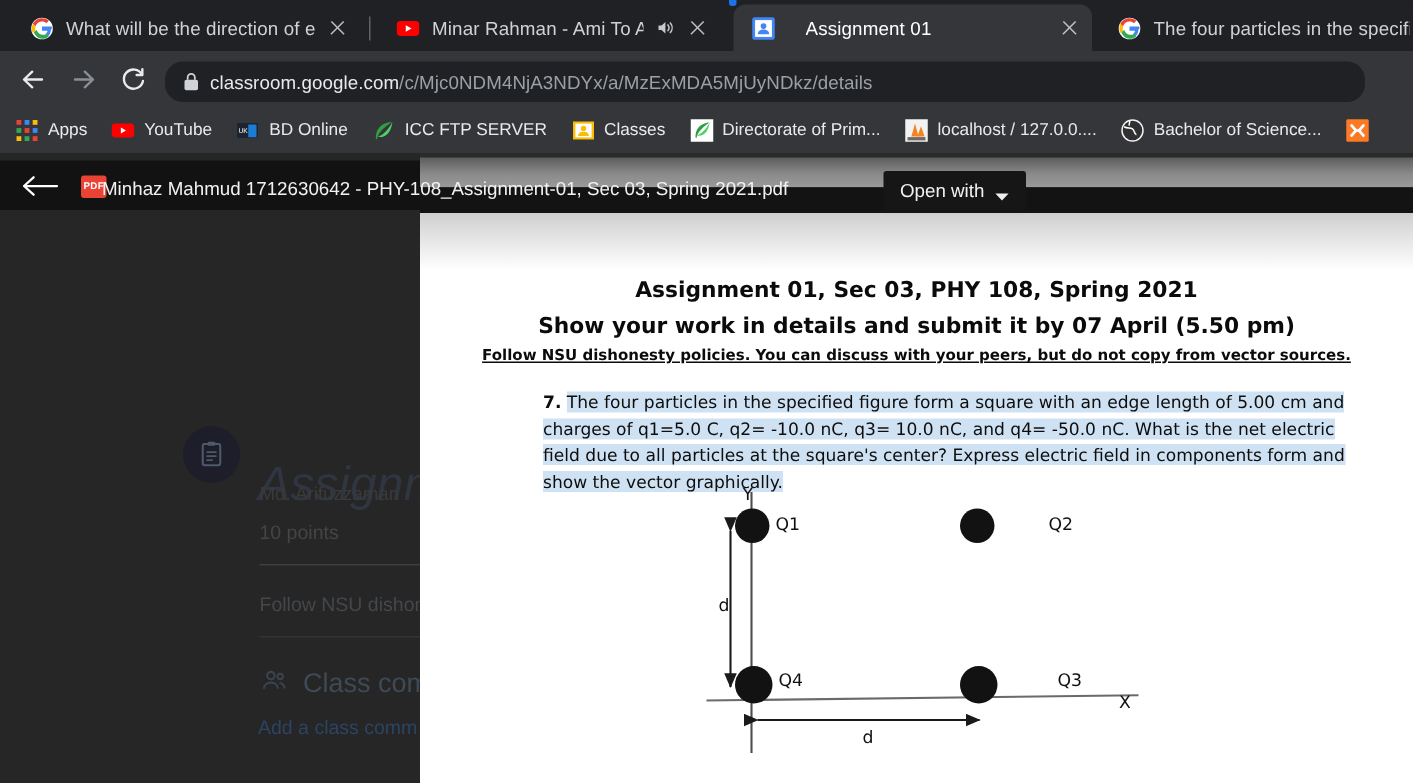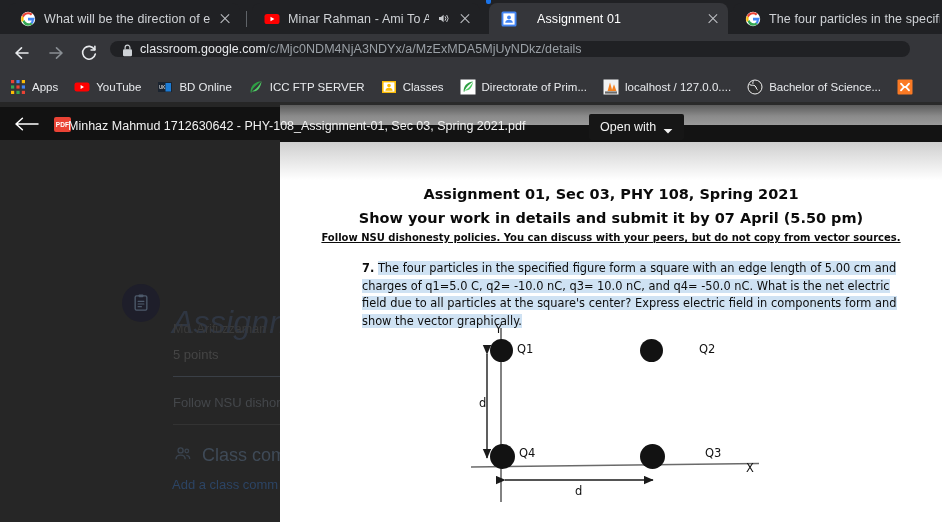--- a/index.html
+++ b/index.html
@@ -43,21 +43,21 @@
   .tab .tab-audio{flex:0 0 13px;width:13px;height:13px;opacity:.9;}
   .tab-sep{position:absolute;top:11px;width:1px;height:16px;background:#5f6368;}
   .blue-stub{position:absolute;top:0;width:5px;height:4px;background:#1a73e8;border-radius:0 0 2px 2px;}
 
   
   .chrome-toolbar{
     position:absolute;left:0;top:34px;width:942px;height:38px;background:#35363a;
   }
   .nav-btn{position:absolute;top:9px;width:20px;height:20px;}
   .omnibox{
-    position:absolute;left:110px;top:7px;width:800px;height:16px;
+    position:absolute;left:110px;top:7px;width:800px;height:27px;
     background:#202124;border-radius:12px;display:flex;align-items:center;
     padding:0 12px;box-sizing:border-box;gap:7px;
   }
   .omnibox .url{
     font-size:12.5px;color:#9aa0a6;white-space:nowrap;letter-spacing:.05px;
   }
   .omnibox .url b{color:#e8eaed;font-weight:400;}
 
   
   .bookmarks{
@@ -372,21 +372,21 @@
     <div class="cl-avatar">
       <svg viewBox="0 0 24 24" width="20" height="20">
         <rect x="5" y="3.5" width="14" height="17" rx="1.6" fill="none" stroke="#4d5a6b" stroke-width="1.6"></rect>
         <rect x="9" y="1.8" width="6" height="3.2" rx="1" fill="#4d5a6b"></rect>
         <path d="M8.5 10h7M8.5 13.2h7M8.5 16.4h4" stroke="#4d5a6b" stroke-width="1.4" stroke-linecap="round"></path>
       </svg>
     </div>
 
     <div class="cl-title">Assignm</div>
     <div class="cl-sub">Md. Arifuzzaman ·</div>
-    <div class="cl-points">5 points</div>
+    <div class="cl-points">10 points</div>
     <div class="cl-rule"></div>
     <div class="cl-desc">Follow NSU dishon</div>
     <div class="cl-rule2"></div>
 
     <span class="cl-comment-ico">
       <svg viewBox="0 0 18 18" width="18" height="18">
         <circle cx="6.6" cy="5.4" r="2.5" fill="none" stroke="#3a434e" stroke-width="1.4"></circle>
         <path d="M2 14.2c0-2.7 2-4.1 4.6-4.1s4.6 1.4 4.6 4.1" fill="none" stroke="#3a434e" stroke-width="1.4"></path>
         <circle cx="12.8" cy="6" r="1.8" fill="none" stroke="#3a434e" stroke-width="1.3"></circle>
         <path d="M12.3 10.4c2 .2 3.4 1.4 3.4 3.6" fill="none" stroke="#3a434e" stroke-width="1.3"></path>

